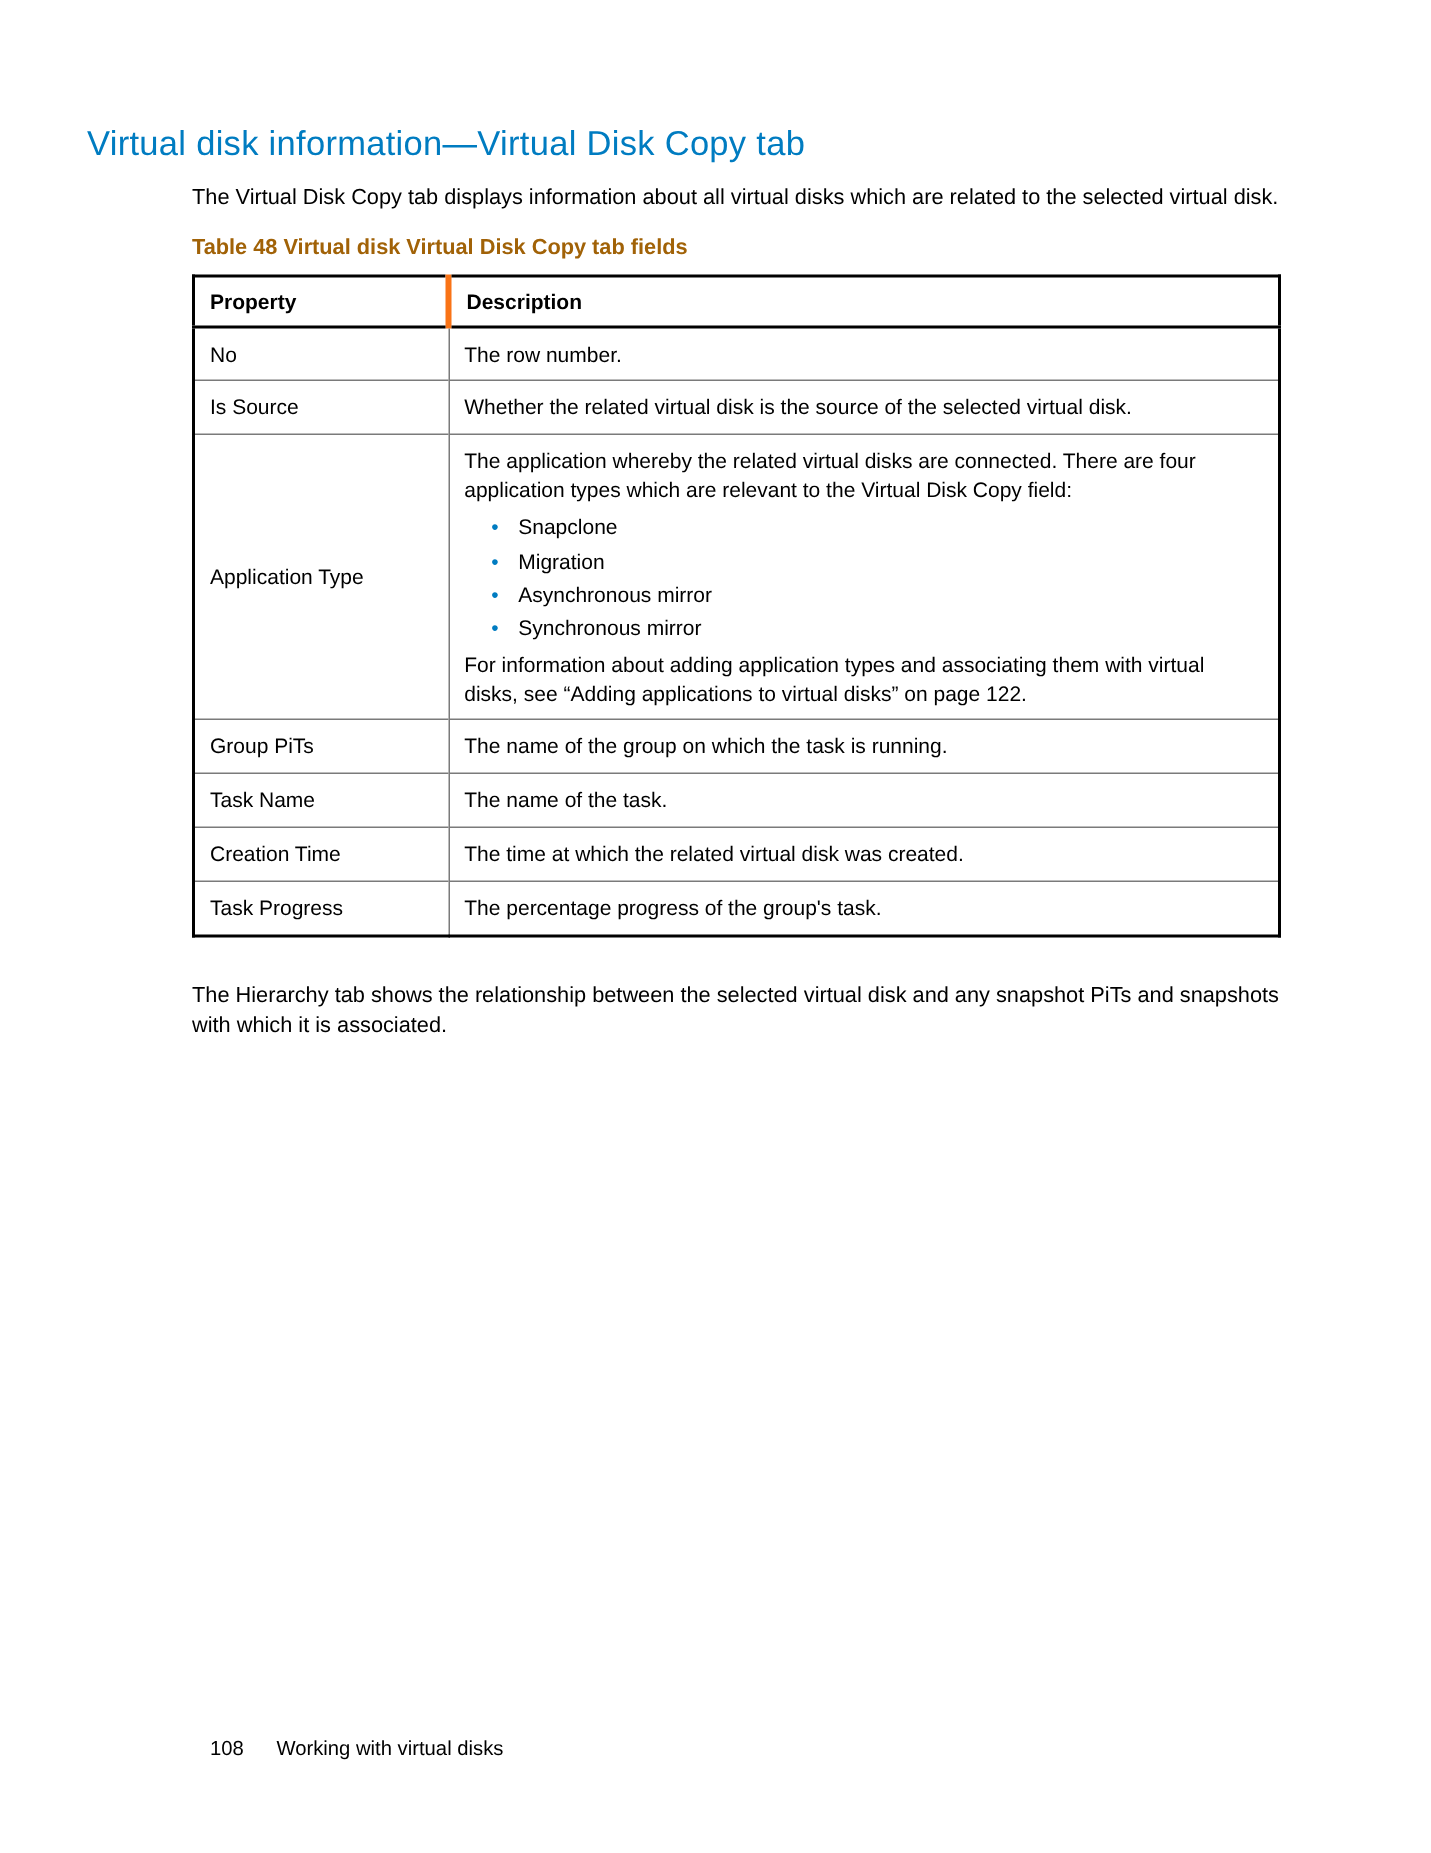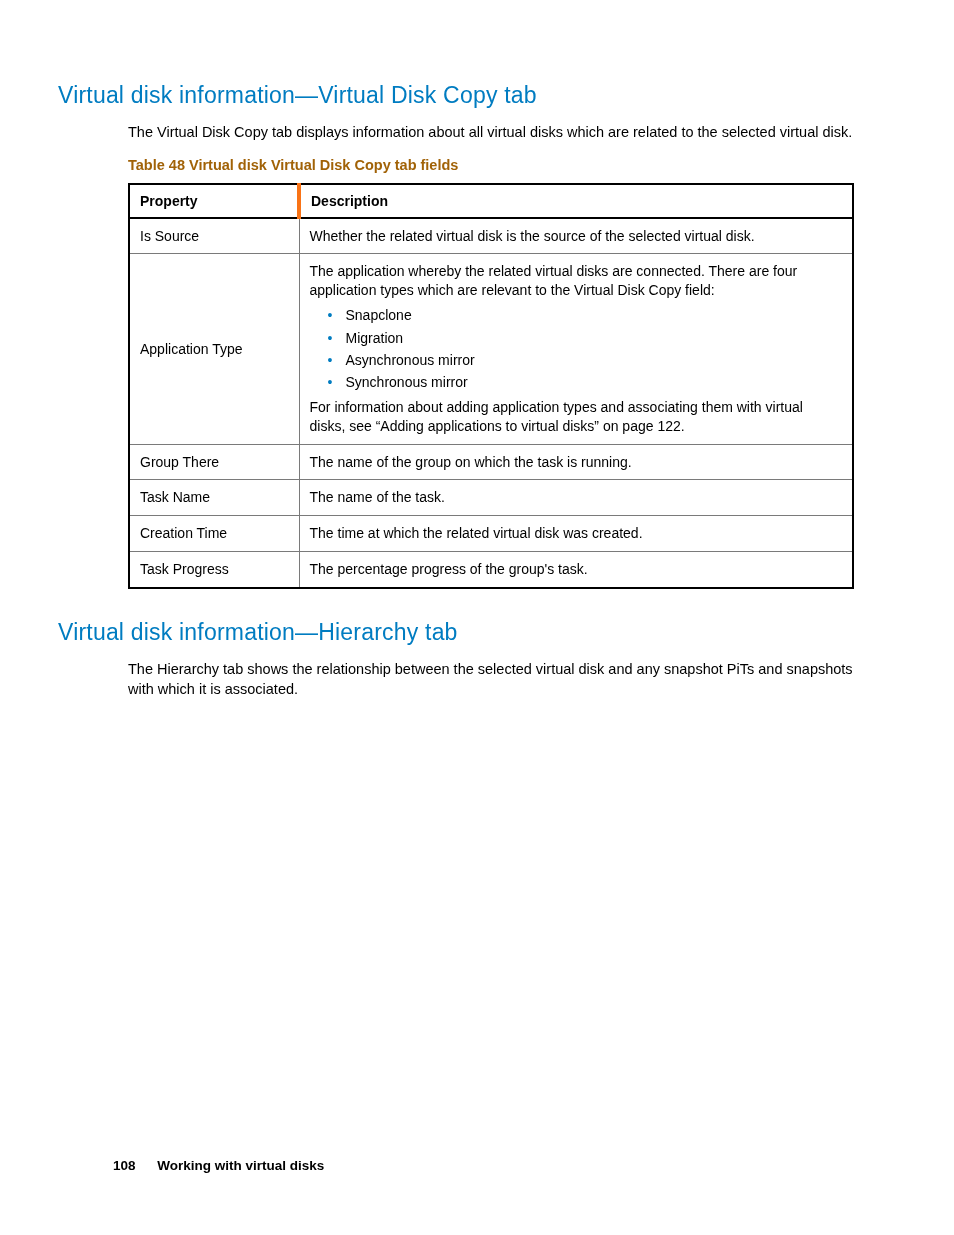--- a/index.html
+++ b/index.html
@@ -86,23 +86,23 @@
     font-size: 14px;
   }
   a.xref {
     color: #000000;
     text-decoration: none;
   }
   .section-gap { height: 30px; }
   .footer {
     position: absolute;
     bottom: 62px;
-    left: 113px;
+    left: 140px;
     font-size: 13.5px;
-    font-weight: 700;
+    font-weight: 400;
   }
   .footer .pnum { margin-right: 18px; }
 </style>
 </head>
 <body>
 
 <div class="page">
 
   <h2 class="section-heading">Virtual disk information—Virtual Disk Copy tab</h2>
 
@@ -116,58 +116,61 @@
         <col>
       </colgroup>
     <thead>
       <tr>
         <th>Property</th>
         <th>Description</th>
       </tr>
     </thead>
     <tbody>
       <tr>
+        <td class="prop-col">No</td>
+        <td>The row number.</td>
+      </tr>
+      <tr>
         <td class="prop-col">Is Source</td>
         <td>Whether the related virtual disk is the source of the selected virtual disk.</td>
       </tr>
       <tr>
         <td class="prop-col">Application Type</td>
         <td>
           <span>The application whereby the related virtual disks are connected. There are four application types which are relevant to the Virtual Disk Copy field:</span>
           <ul class="bullets">
             <li>Snapclone</li>
             <li>Migration</li>
             <li>Asynchronous mirror</li>
             <li>Synchronous mirror</li>
           </ul>
           <span>For information about adding application types and associating them with virtual disks, see “</span><a class="xref" href="#">Adding applications to virtual disks</a><span>” on page 122.</span>
         </td>
       </tr>
       <tr>
-        <td class="prop-col">Group There</td>
+        <td class="prop-col">Group PiTs</td>
         <td>The name of the group on which the task is running.</td>
       </tr>
       <tr>
         <td class="prop-col">Task Name</td>
         <td>The name of the task.</td>
       </tr>
       <tr>
         <td class="prop-col">Creation Time</td>
         <td>The time at which the related virtual disk was created.</td>
       </tr>
       <tr>
         <td class="prop-col">Task Progress</td>
         <td>The percentage progress of the group's task.</td>
       </tr>
     </tbody>
   </table>
 
   <div class="section-gap"></div>
 
-  <h2 class="section-heading">Virtual disk information—Hierarchy tab</h2>
 
   <p class="body-text">The Hierarchy tab shows the relationship between the selected virtual disk and any snapshot PiTs and snapshots with which it is associated.</p>
 
 </div>
 
 <div class="footer">
   <span class="pnum">108</span>
   <span>Working with virtual disks</span>
 </div>
 

